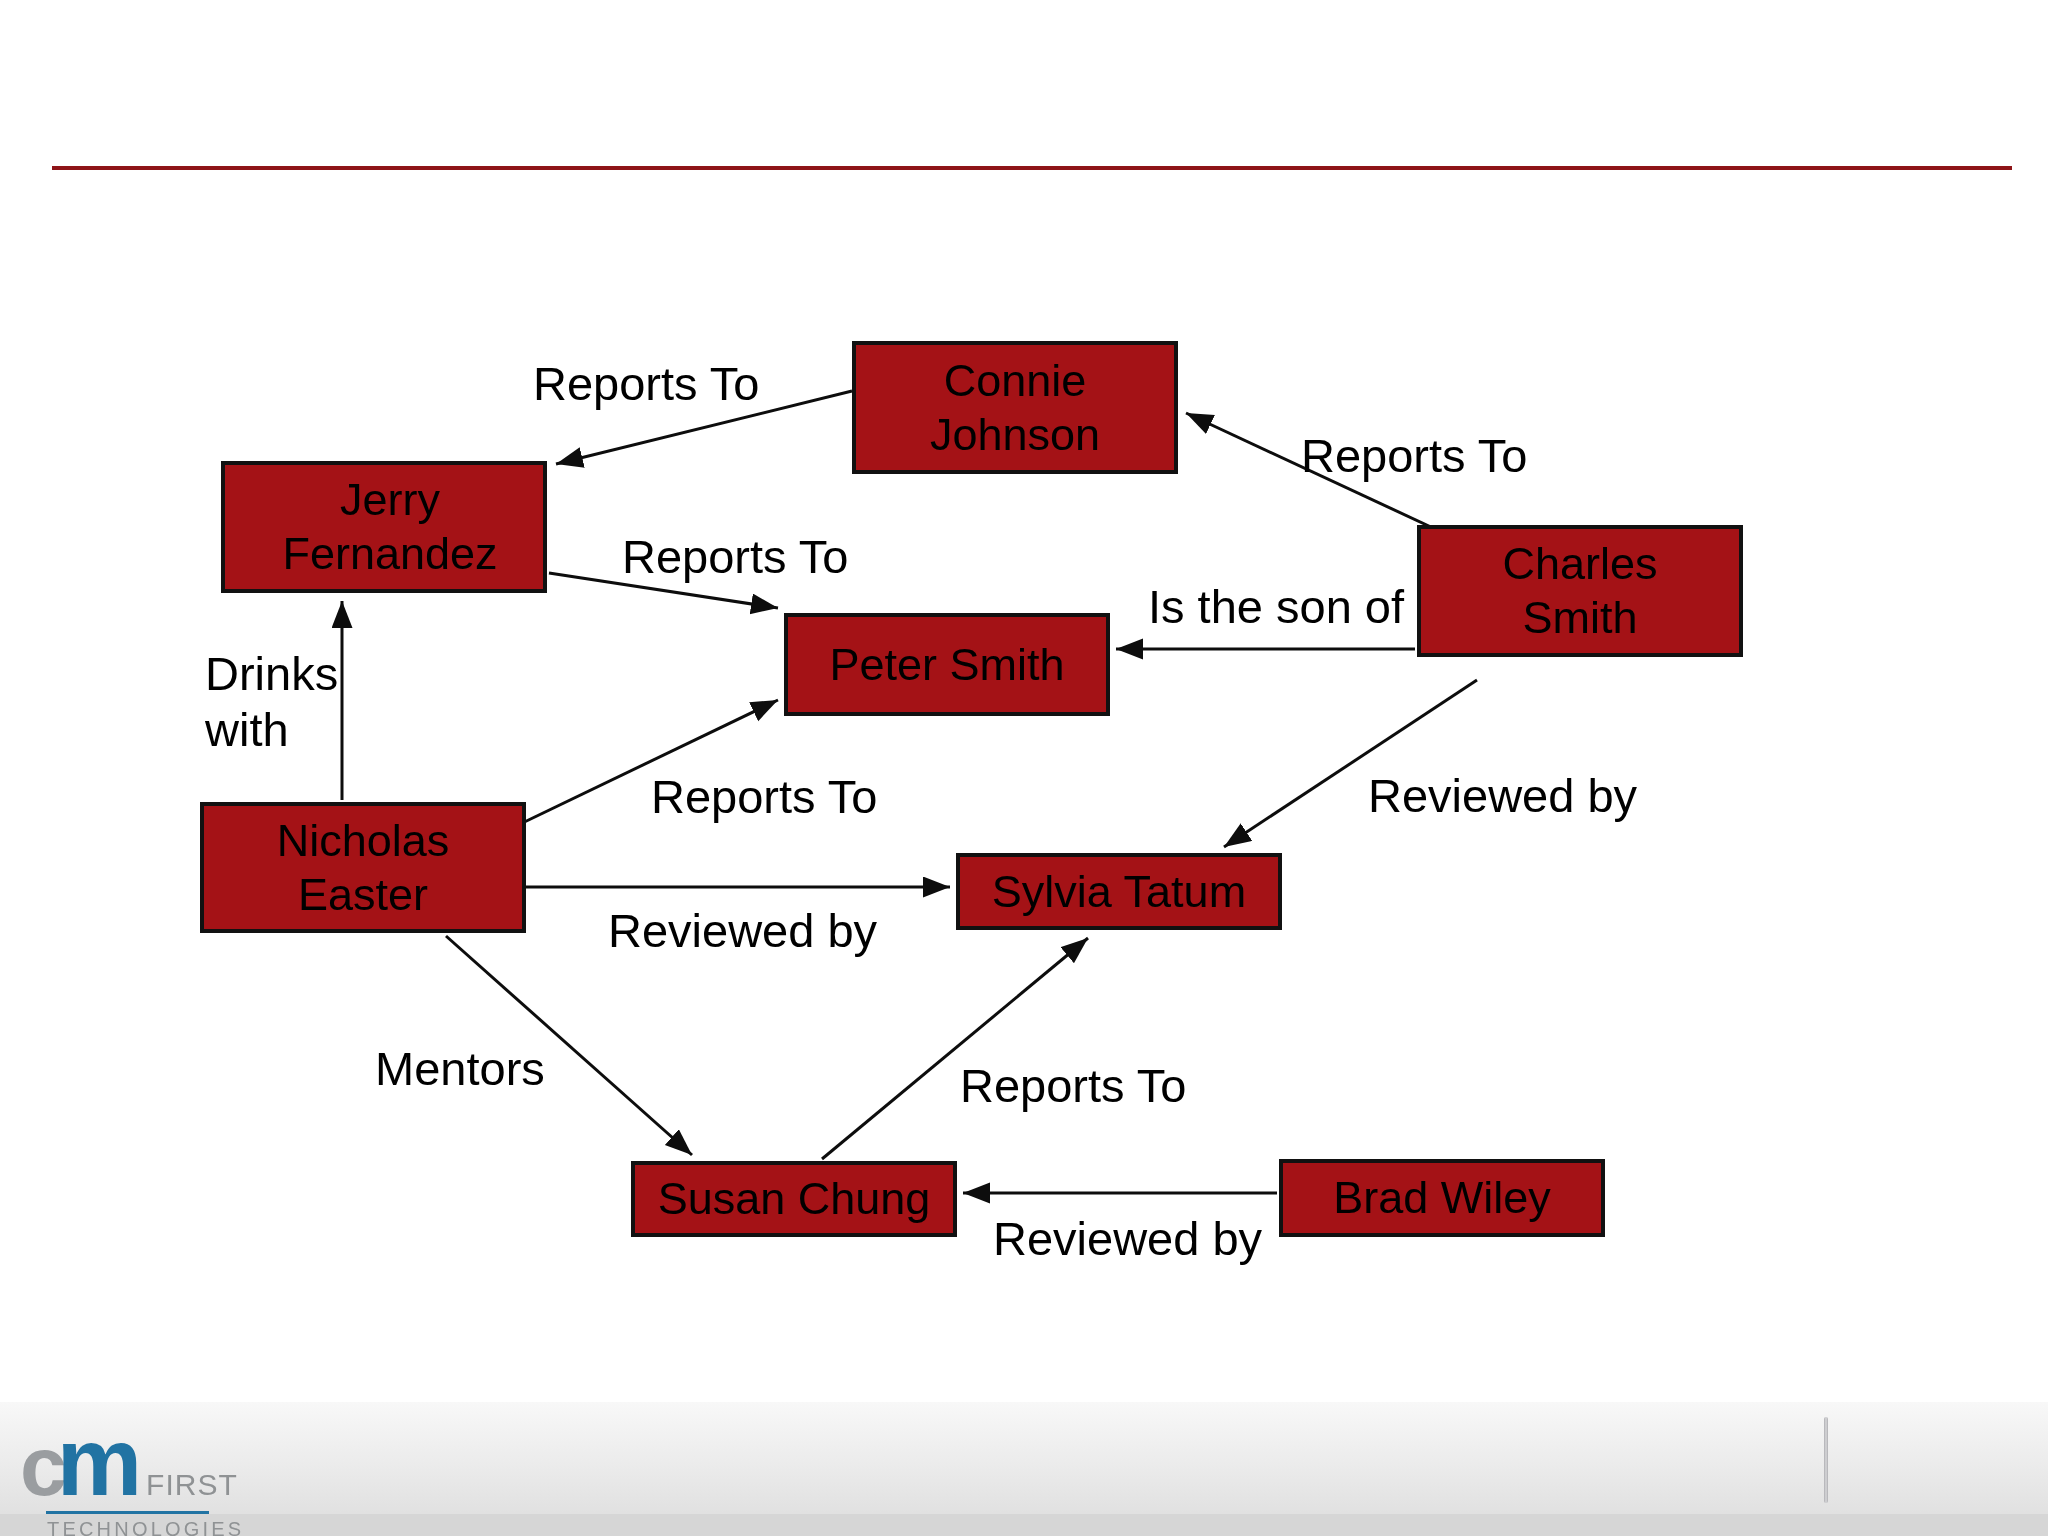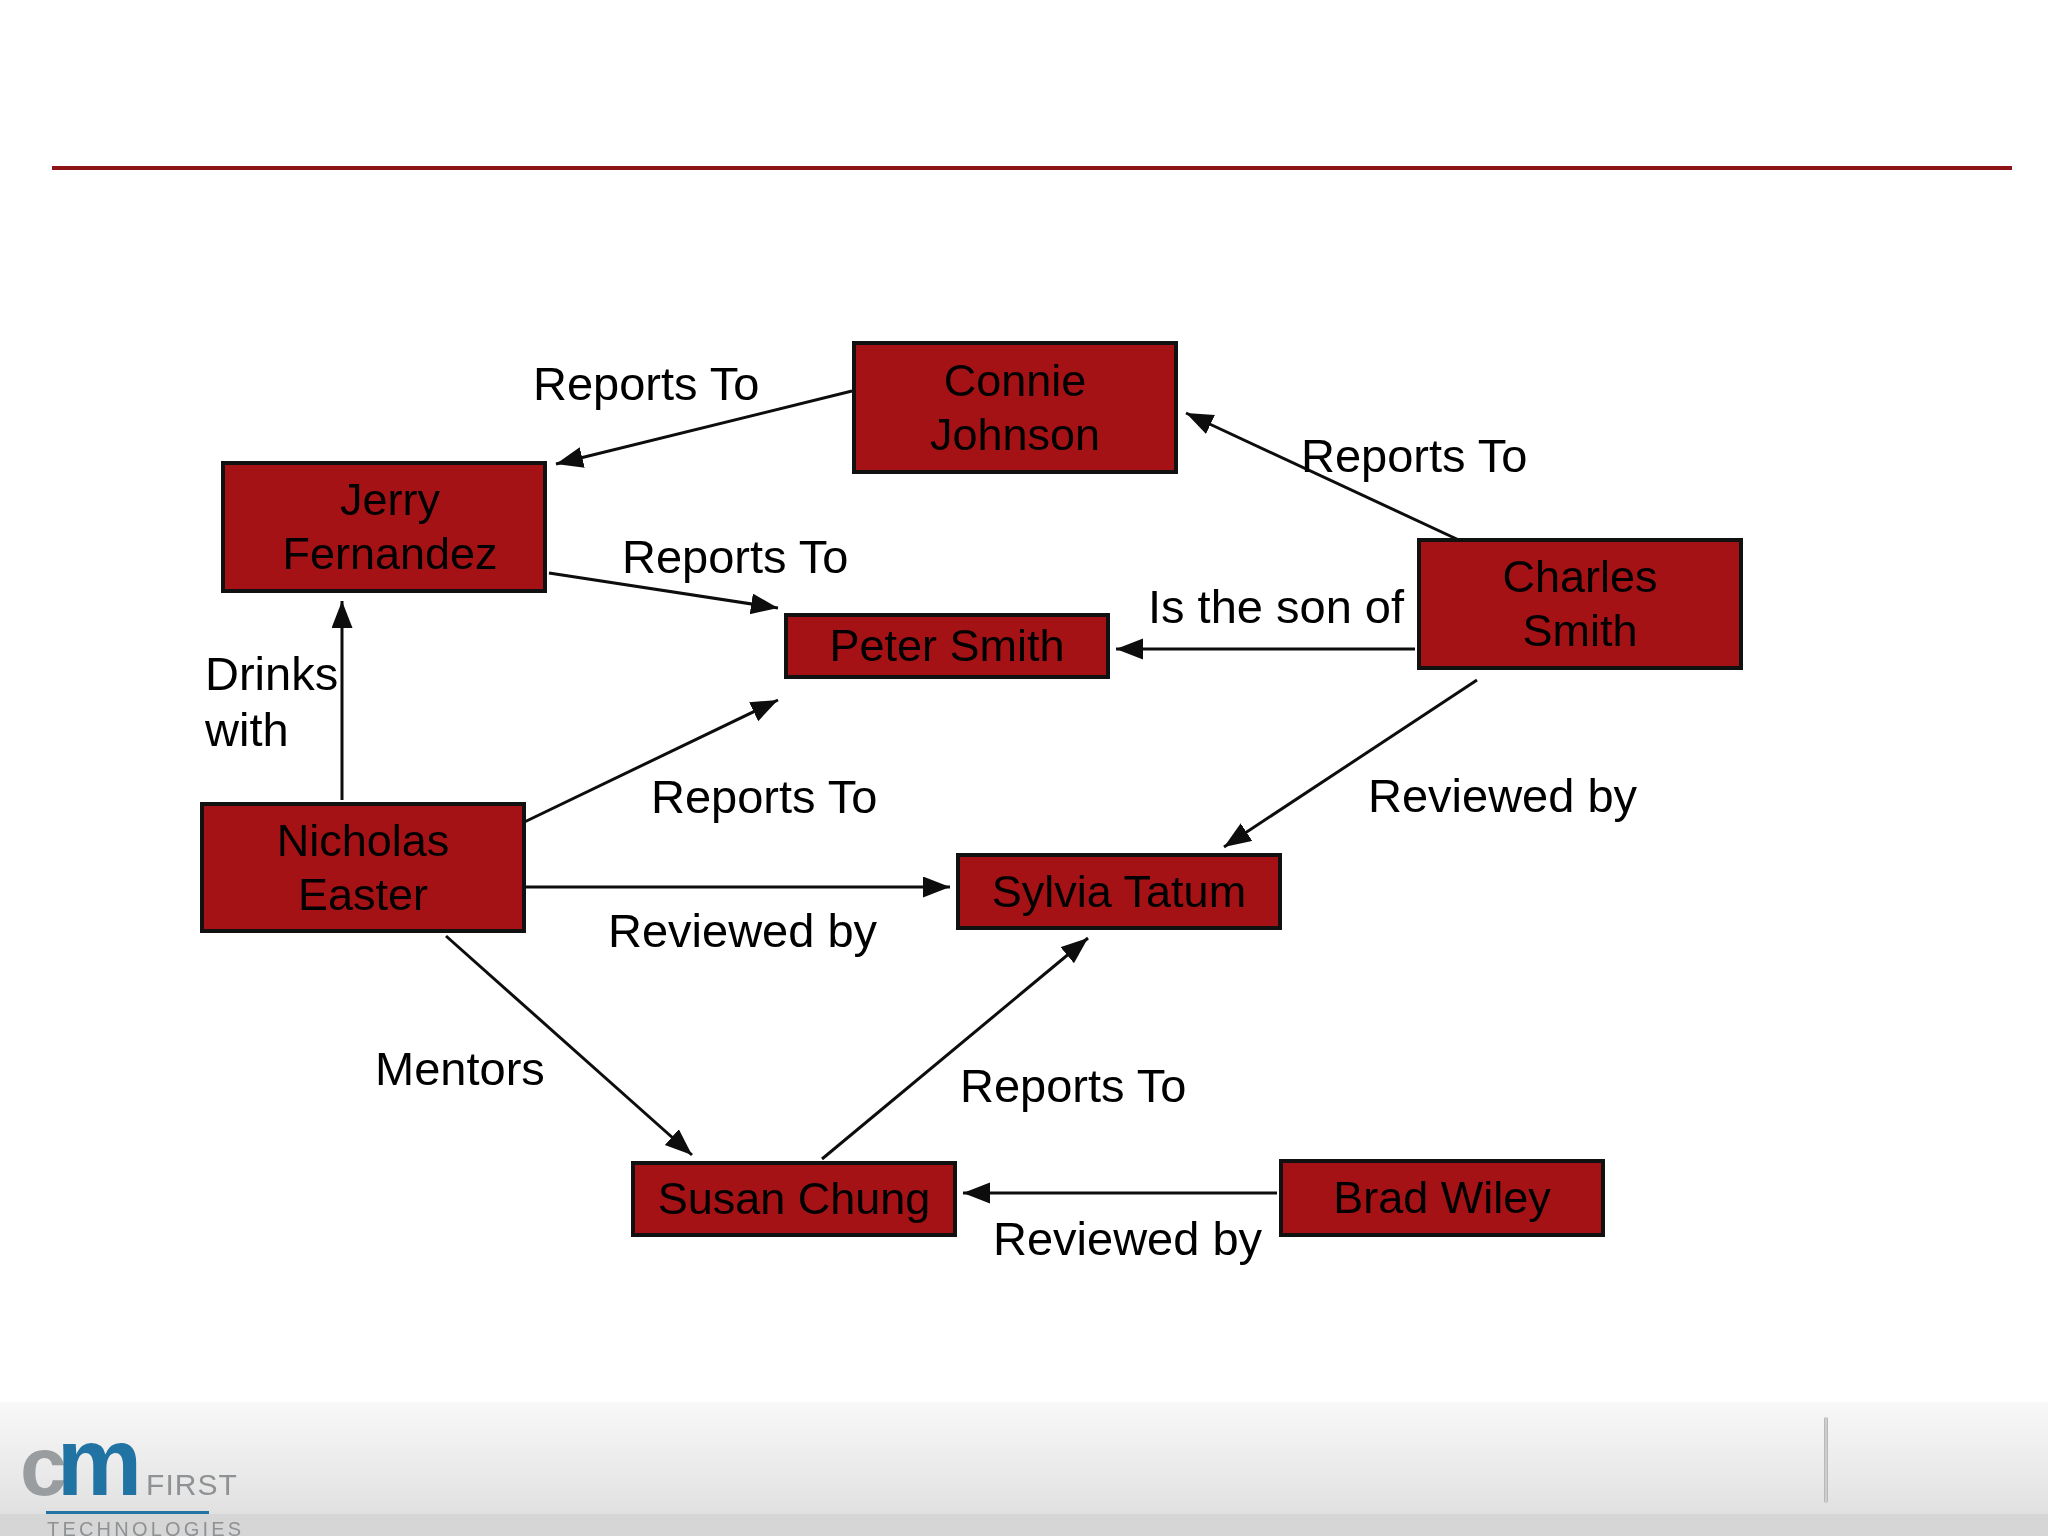--- a/index.html
+++ b/index.html
@@ -83,23 +83,23 @@
       <line x1="446" y1="936" x2="692" y2="1155" marker-end="url(#arrowhead)"></line>
       <line x1="822" y1="1159" x2="1088" y2="938" marker-end="url(#arrowhead)"></line>
       <line x1="1277" y1="1193" x2="963" y2="1193" marker-end="url(#arrowhead)"></line>
     </svg>
 
   <div id="node-layer">
       <div class="node" style="left: 852px; top: 341px; width: 326px; height: 133px;">Connie
 Johnson</div>
       <div class="node" style="left: 221px; top: 461px; width: 326px; height: 132px; padding-left: 12px;">Jerry
 Fernandez</div>
-      <div class="node" style="left: 1417px; top: 538px; width: 326px; height: 132px;">Charles
+      <div class="node" style="left: 1417px; top: 525px; width: 326px; height: 132px;">Charles
 Smith</div>
-      <div class="node" style="left: 784px; top: 613px; width: 326px; height: 66px;">Peter Smith</div>
+      <div class="node" style="left: 784px; top: 613px; width: 326px; height: 103px;">Peter Smith</div>
       <div class="node" style="left: 200px; top: 802px; width: 326px; height: 131px;">Nicholas
 Easter</div>
       <div class="node" style="left: 956px; top: 853px; width: 326px; height: 77px;">Sylvia Tatum</div>
       <div class="node" style="left: 631px; top: 1161px; width: 326px; height: 76px;">Susan Chung</div>
       <div class="node" style="left: 1279px; top: 1159px; width: 326px; height: 78px; text-align: center;">Brad Wiley</div>
     </div>
   <div id="label-layer">
       <div class="edge-label" style="left: 533px; top: 356px;">Reports To</div>
       <div class="edge-label" style="left: 1301px; top: 428px;">Reports To</div>
       <div class="edge-label" style="left: 622px; top: 529px;">Reports To</div>

